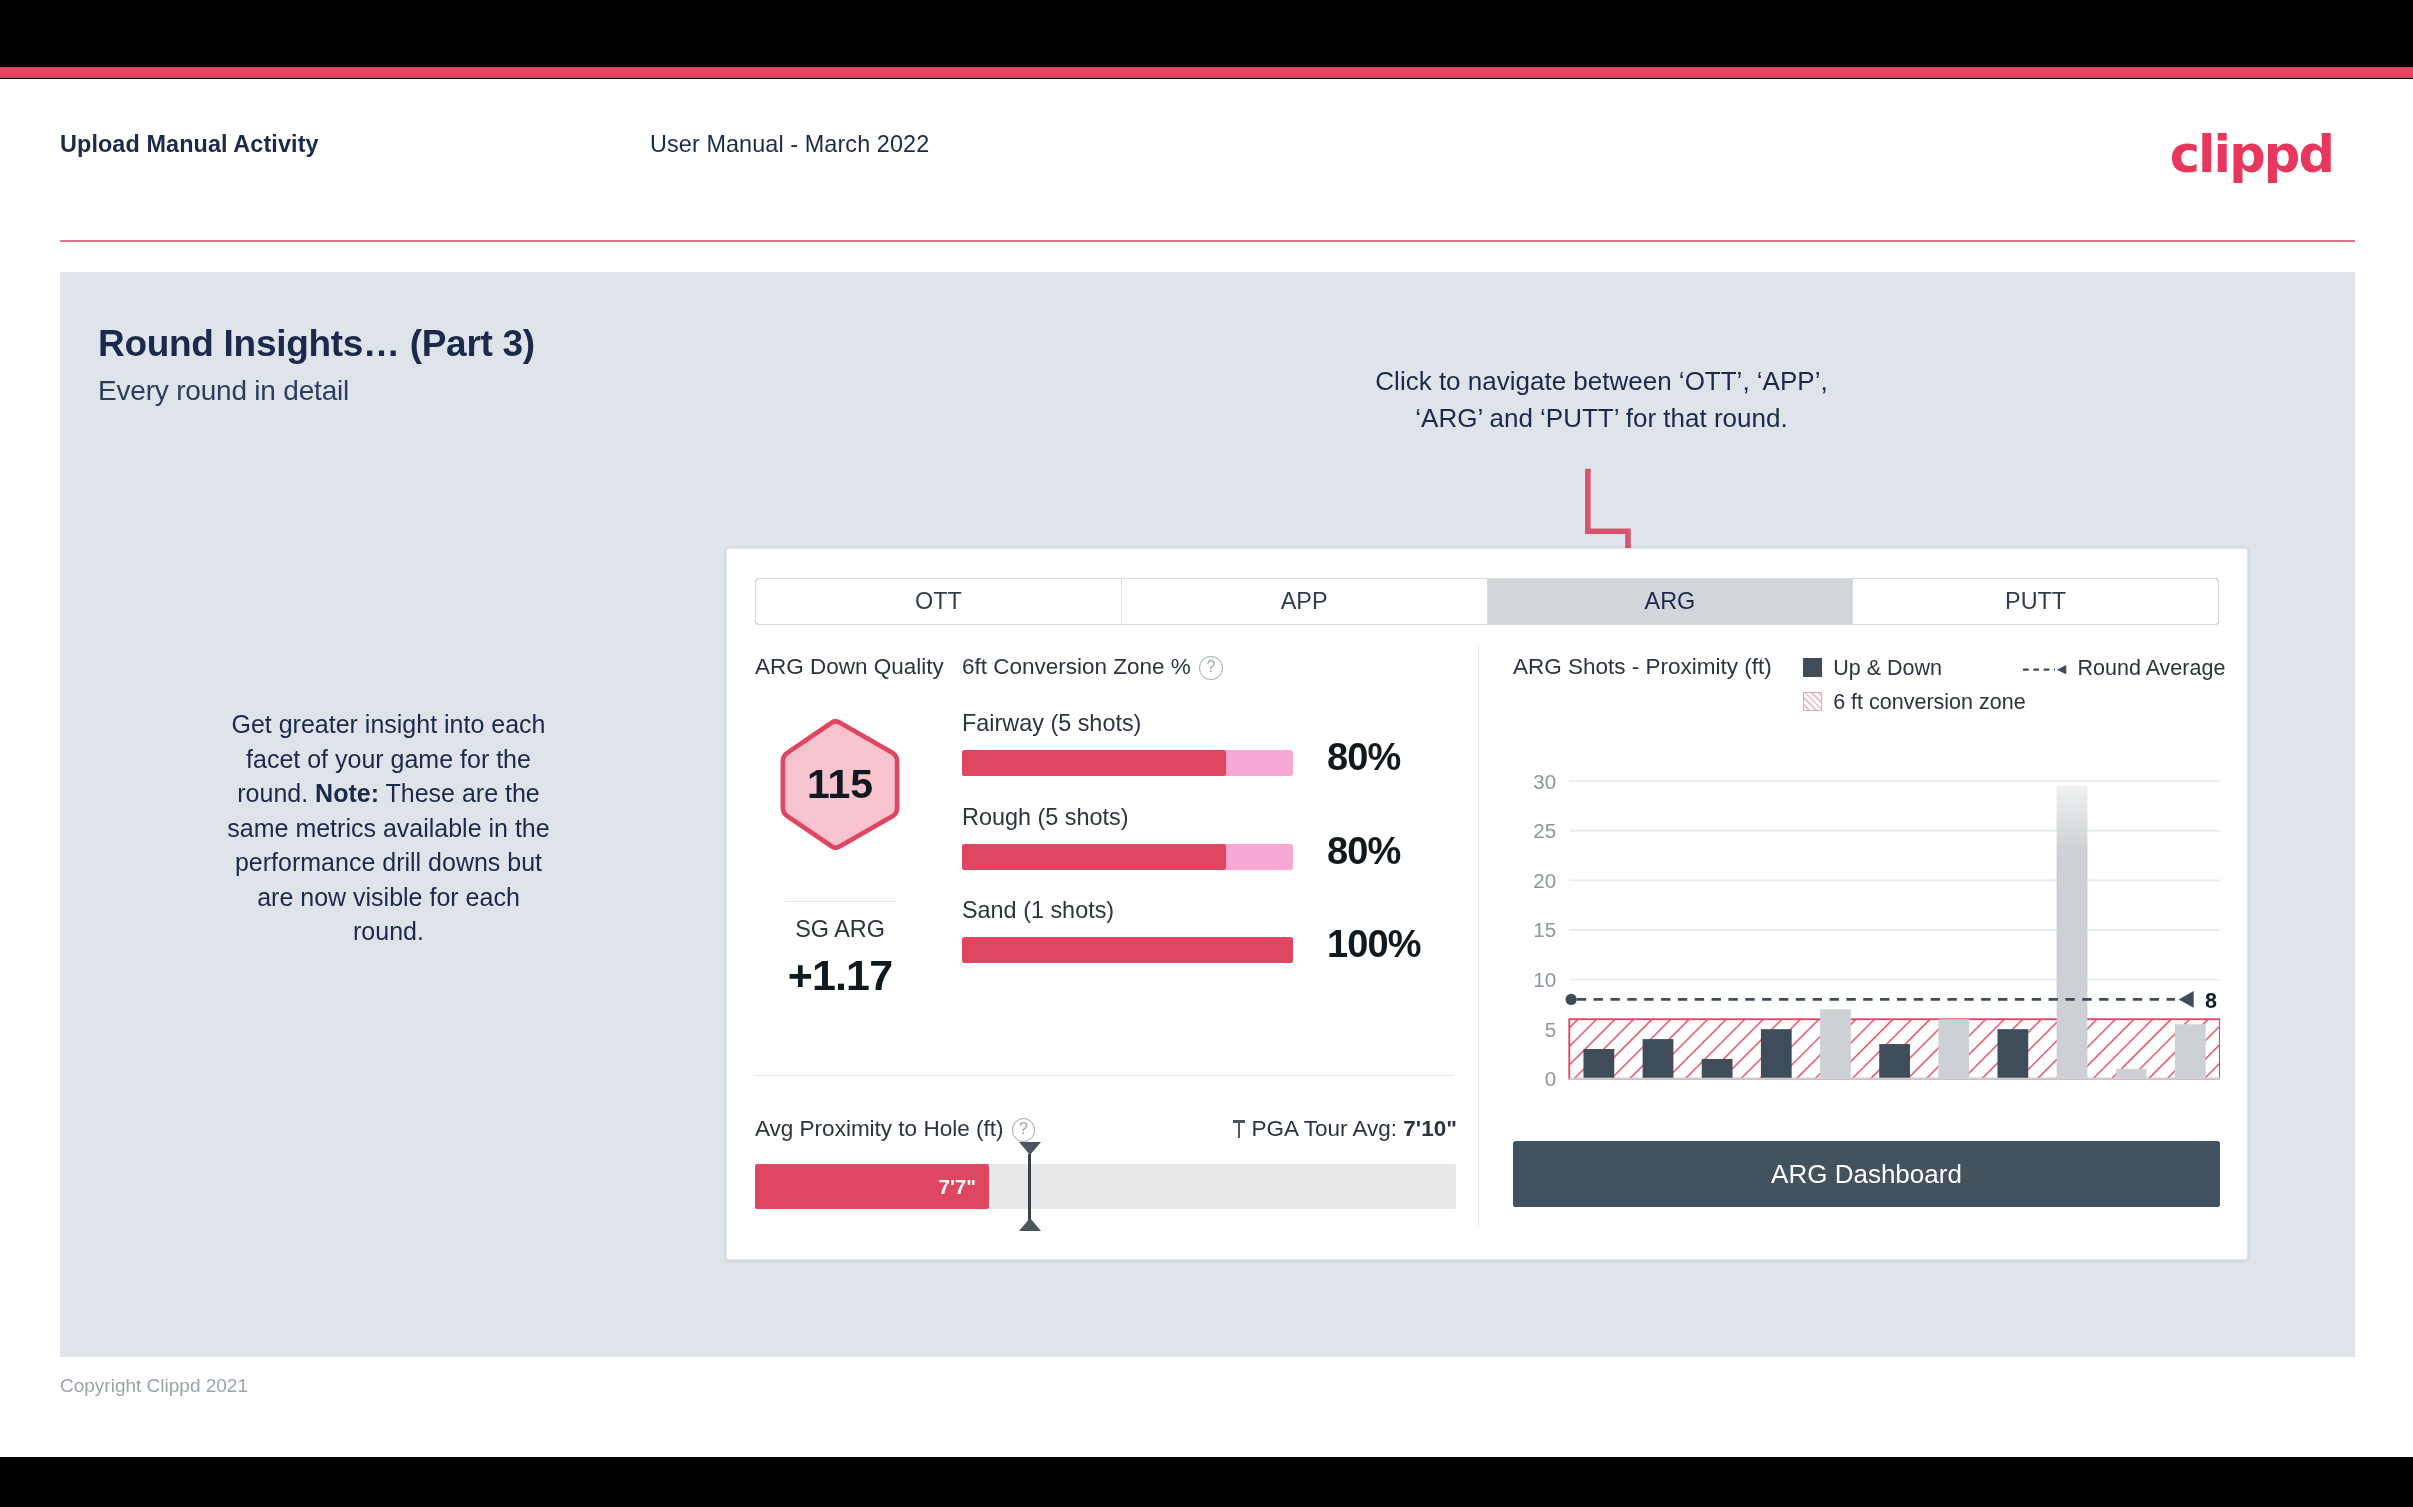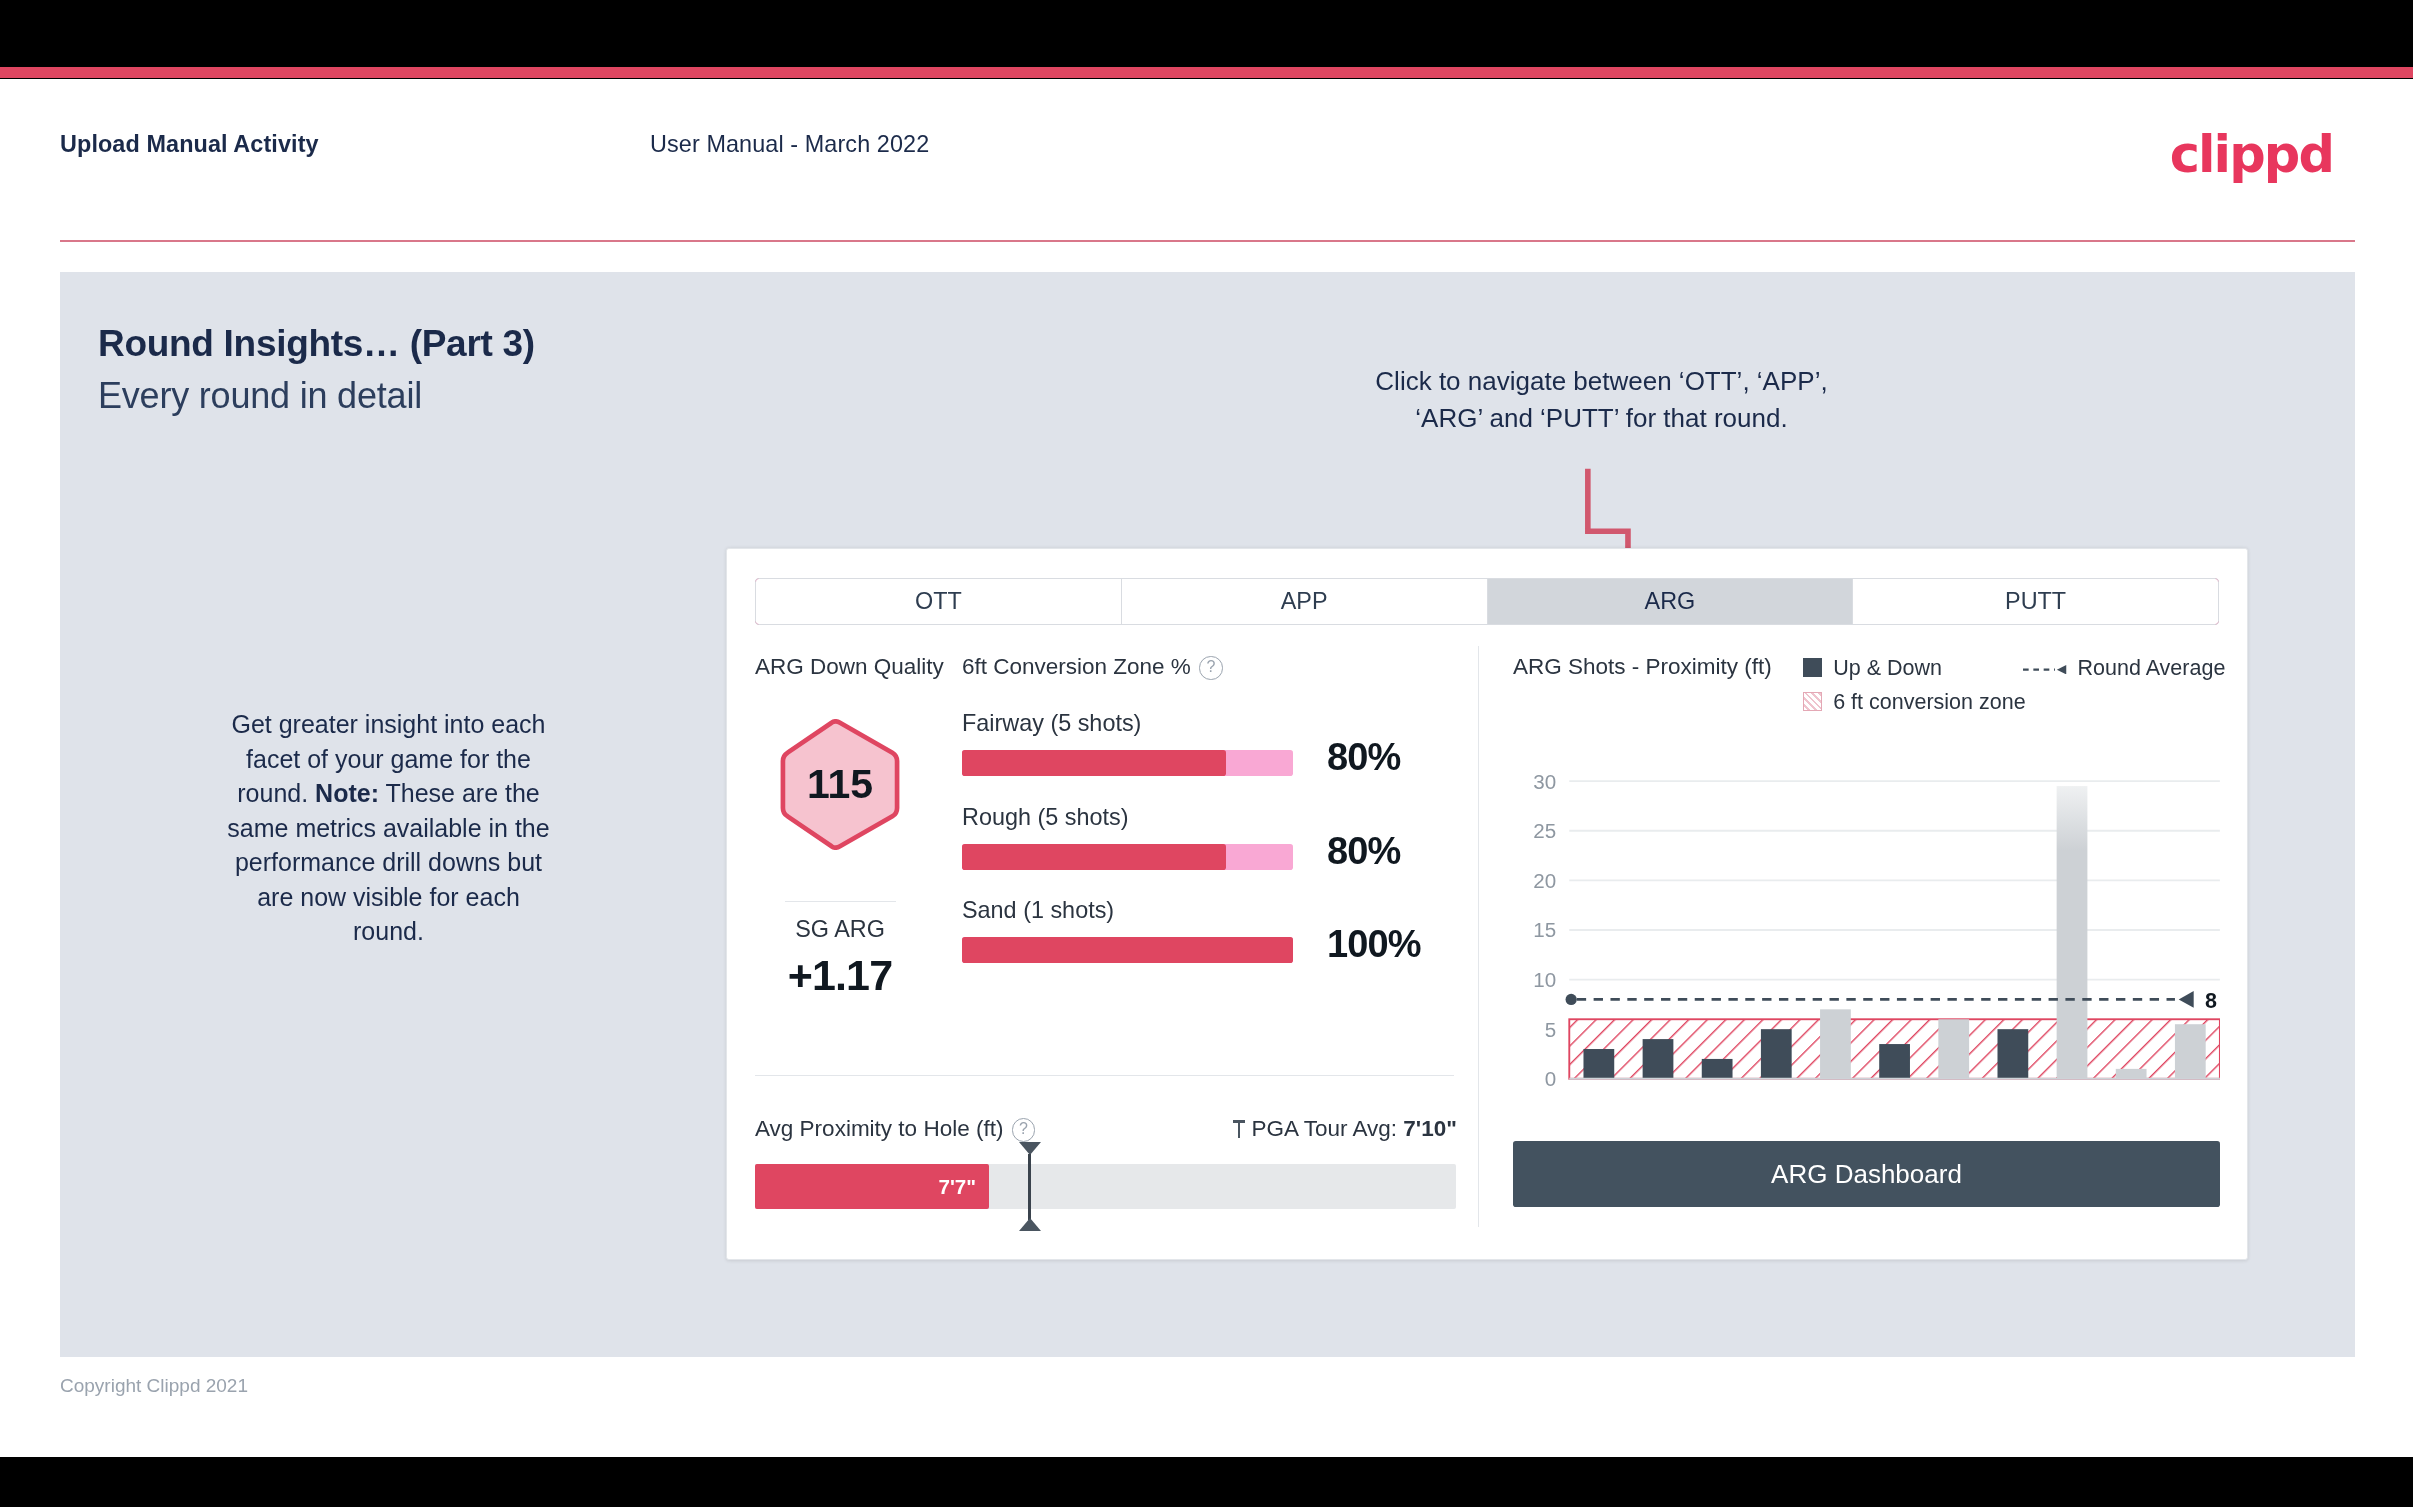--- a/index.html
+++ b/index.html
@@ -22,21 +22,21 @@
   
   .hdr-left { position:absolute; left:60px; top:131px; font-size:23.4px; color:#1B2A4A; font-weight:600; letter-spacing:0.1px;}
   .hdr-mid  { position:absolute; left:650px; top:131px; font-size:23.4px; color:#1B2A4A; font-weight:400; letter-spacing:0.1px;}
   .logo { position:absolute; right:80px; top:129px; font-size:51px; font-weight:700; color:#E8365D; letter-spacing:-1.9px; line-height:1; font-family:"DejaVu Sans", sans-serif;}
   .hdr-line { position:absolute; left:60px; top:240px; width:2295px; height:1.9px; background:#D9778A; }
 
   
   .panel { position:absolute; left:60px; top:272px; width:2295px; height:1085px; background:#DFE3EA; }
 
   .title1 { position:absolute; left:98px; top:323px; font-size:37px; font-weight:700; color:#1B2A4A; letter-spacing:-0.3px;}
-  .title2 { position:absolute; left:98px; top:375px; font-size:36px; font-weight:400; color:#2C3E5D; letter-spacing:-0.2px;}
+  .title2 { position:absolute; left:98px; top:375px; font-size:28px; font-weight:400; color:#2C3E5D; letter-spacing:-0.2px;}
 
   .callout { position:absolute; left:1255px; top:363px; width:693px; text-align:center;
              font-size:26px; line-height:1.42; color:#1B2A4A; font-weight:500;}
 
   
   .arrow-svg { position:absolute; left:1583px; top:464px; }
 
   .lefttext { position:absolute; left:220px; top:707px; width:337px; text-align:center;
               font-size:25px; line-height:1.38; color:#1B2A4A;}
   .lefttext b { font-weight:700; }

